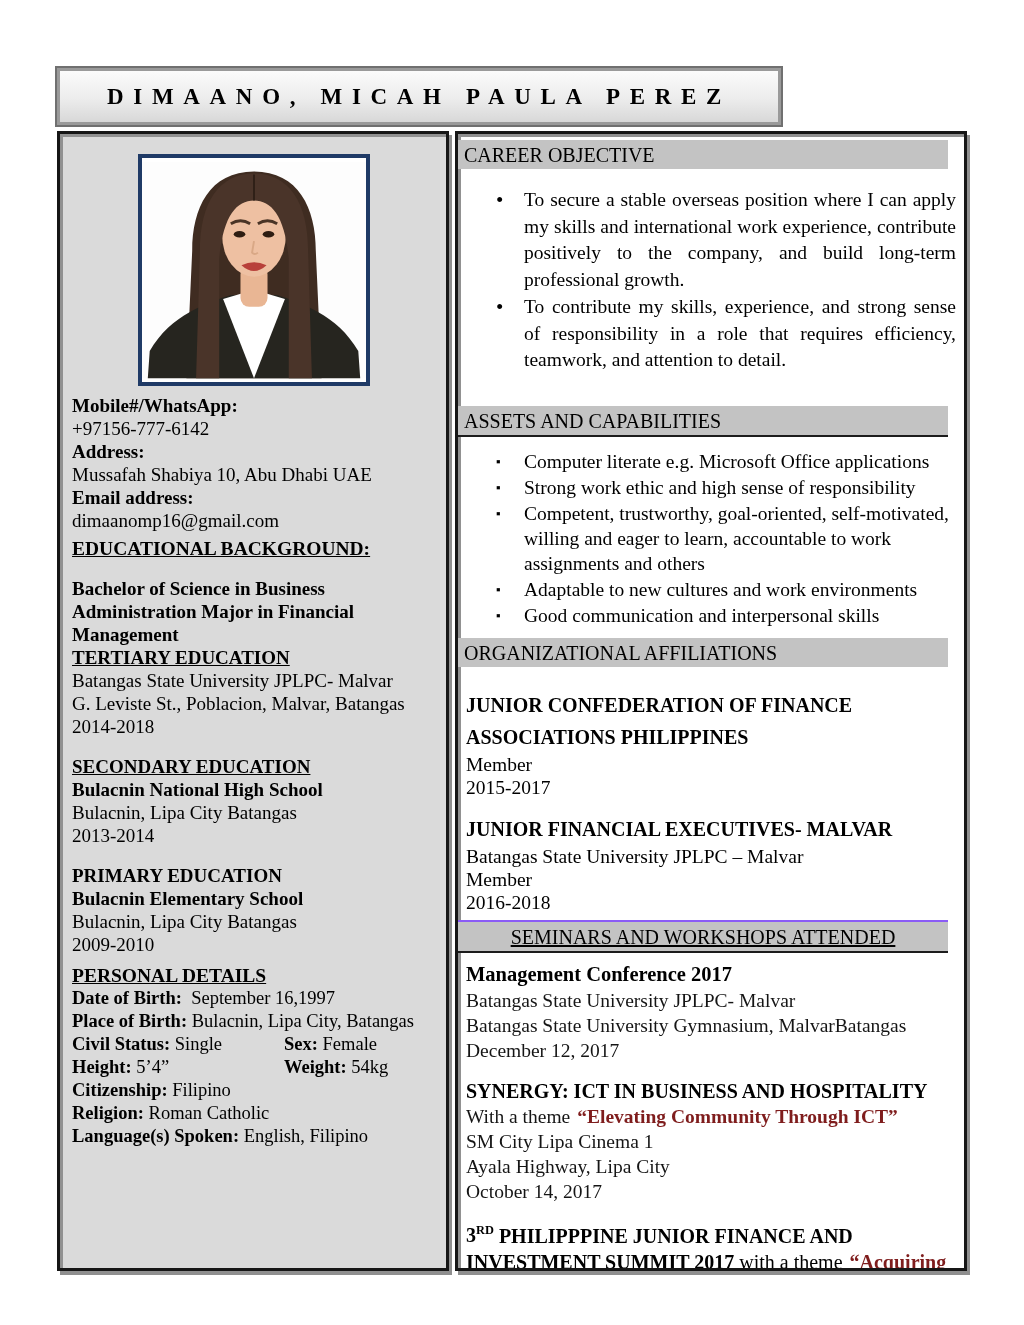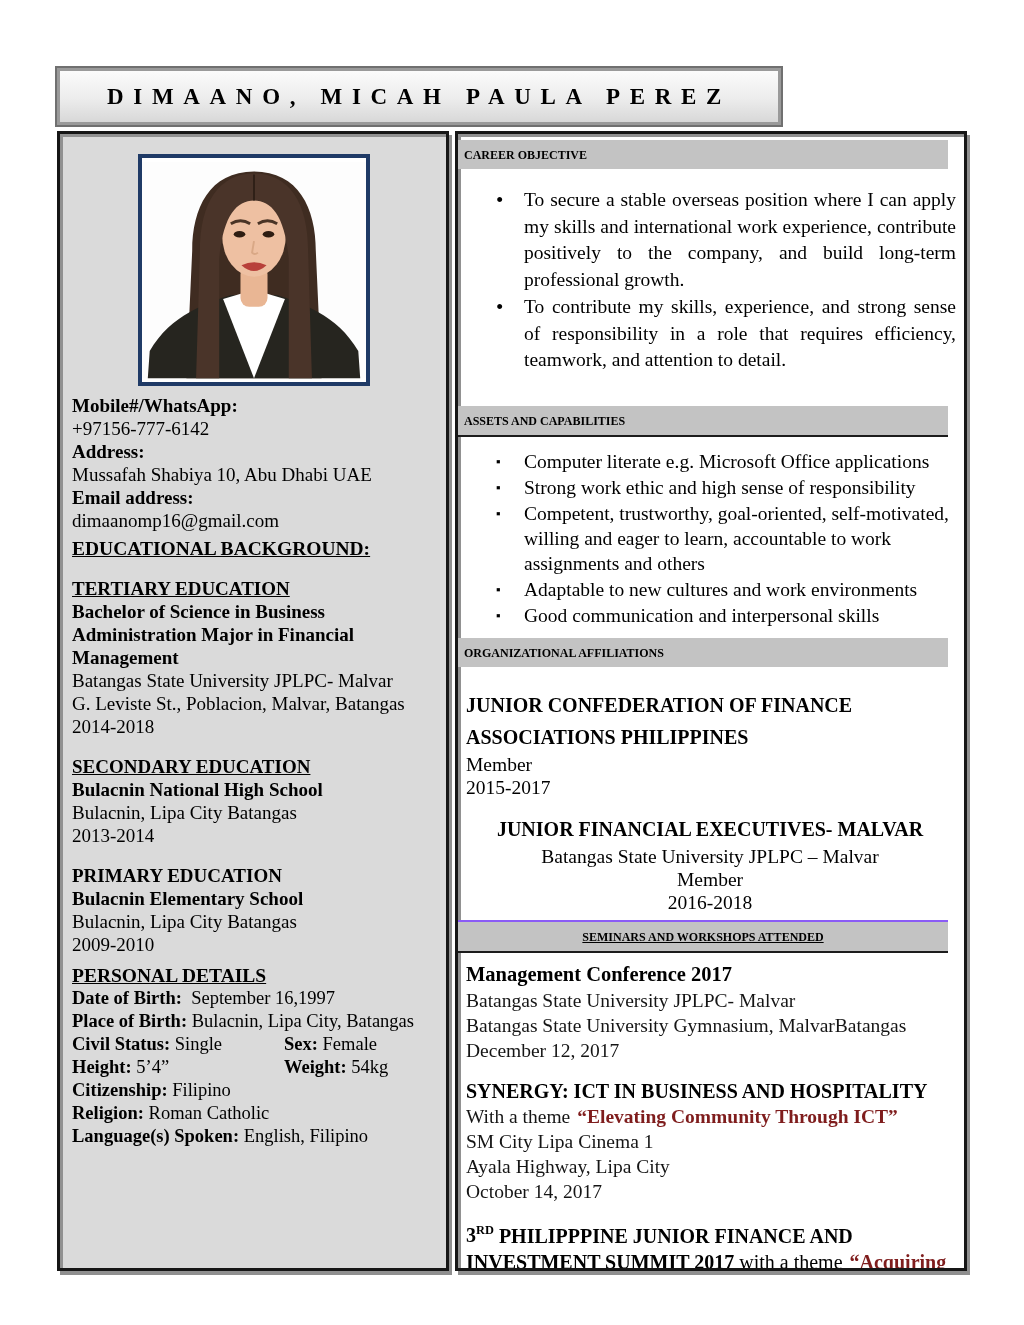--- a/index.html
+++ b/index.html
@@ -33,21 +33,21 @@
   .edu-heading{margin-top:5px;font-size:19.5px;}
   .edu-block-1{margin-top:17px;}
   .edu-block{margin-top:17px;}
   .edu-program{max-width:332px;}
   .personal{margin-top:8px;}
   .pd-line{white-space:nowrap;font-size:18.5px;line-height:23px;}
   .pd-row{display:flex;}
   .pd-c1{width:212px;}
 
   
-  .bar{background:#c3c3c3;font-weight:bold;font-size:12px;line-height:24px;
+  .bar{background:#c3c3c3;font-weight:normal;font-size:20px;line-height:24px;
        padding:3px 6px 2px 6px;margin-right:16px;}
   .bar-assets{border-bottom:2px solid #1c1c1c;}
   .bar-seminars{border-top:2px solid #8b5cf6;border-bottom:2px solid #1c1c1c;text-align:center;}
   .bar-seminars .bar-label{text-decoration:underline;}
 
   .blist{margin:18px 8px 0 34px;}
   .b-row{display:flex;margin-bottom:1px;}
   .b-marker{width:28px;flex:0 0 28px;text-align:left;padding-left:4px;}
   .obj .b-row{font-size:19.5px;line-height:26.5px;}
   .obj .b-text{flex:1;text-align:justify;}
@@ -55,21 +55,21 @@
   .assets-list{margin-top:12px;}
   .assets-list .b-row{font-size:19.5px;line-height:25px;}
   .assets-list .b-marker{font-size:13px;}
   .assets-list .b-text{flex:1;}
   .bar-assets-gap{margin-top:32px;}
   .bar-org-gap{margin-top:10px;}
   .bar-sem-gap{margin-top:6px;}
 
   .org-wrap{margin:22px 10px 0 8px;font-size:19.5px;line-height:23px;}
   .org-name{font-weight:bold;font-size:20px;line-height:32px;}
-  .org-gap{margin-top:14px;text-align:center;}
+  .org-gap{margin-top:14px;}
   .org-wrap-end{margin-bottom:6px;}
 
   .sem-wrap{margin:8px 10px 0 8px;font-size:19.5px;line-height:25px;color:#151515;}
   .sem-title{font-weight:bold;font-size:20.5px;line-height:27px;color:#000;}
   .sem-gap1{margin-top:16px;}
   .sem-gap2{margin-top:14px;}
   .theme-b{font-weight:bold;color:#7f1d1d;margin-left:7px;}
   .summit{font-size:20px;line-height:27px;color:#000;}
   .summit sup{font-size:0.62em;font-weight:bold;}
 </style>
@@ -112,22 +112,22 @@
         <div class="lc-line">+97156-777-6142</div>
         <div class="lc-line b">Address:</div>
         <div class="lc-line">Mussafah Shabiya 10, Abu Dhabi UAE</div>
         <div class="lc-line b">Email address:</div>
         <div class="lc-line">dimaanomp16@gmail.com</div>
       </div>
 
       <div class="lc edu-heading b u">EDUCATIONAL BACKGROUND:</div>
 
       <div class="lc edu-block-1">
+        <div class="b edu-program">Bachelor of Science in Business Administration Major in Financial Management</div>
         <div class="b u">TERTIARY EDUCATION</div>
-        <div class="b edu-program">Bachelor of Science in Business Administration Major in Financial Management</div>
         <div class="lc-line">Batangas State University JPLPC- Malvar</div>
         <div class="lc-line">G. Leviste St., Poblacion, Malvar, Batangas</div>
         <div class="lc-line">2014-2018</div>
       </div>
 
       <div class="lc edu-block">
         <div class="b u">SECONDARY EDUCATION</div>
         <div class="b">Bulacnin National High School</div>
         <div class="lc-line">Bulacnin, Lipa City Batangas</div>
         <div class="lc-line">2013-2014</div>

